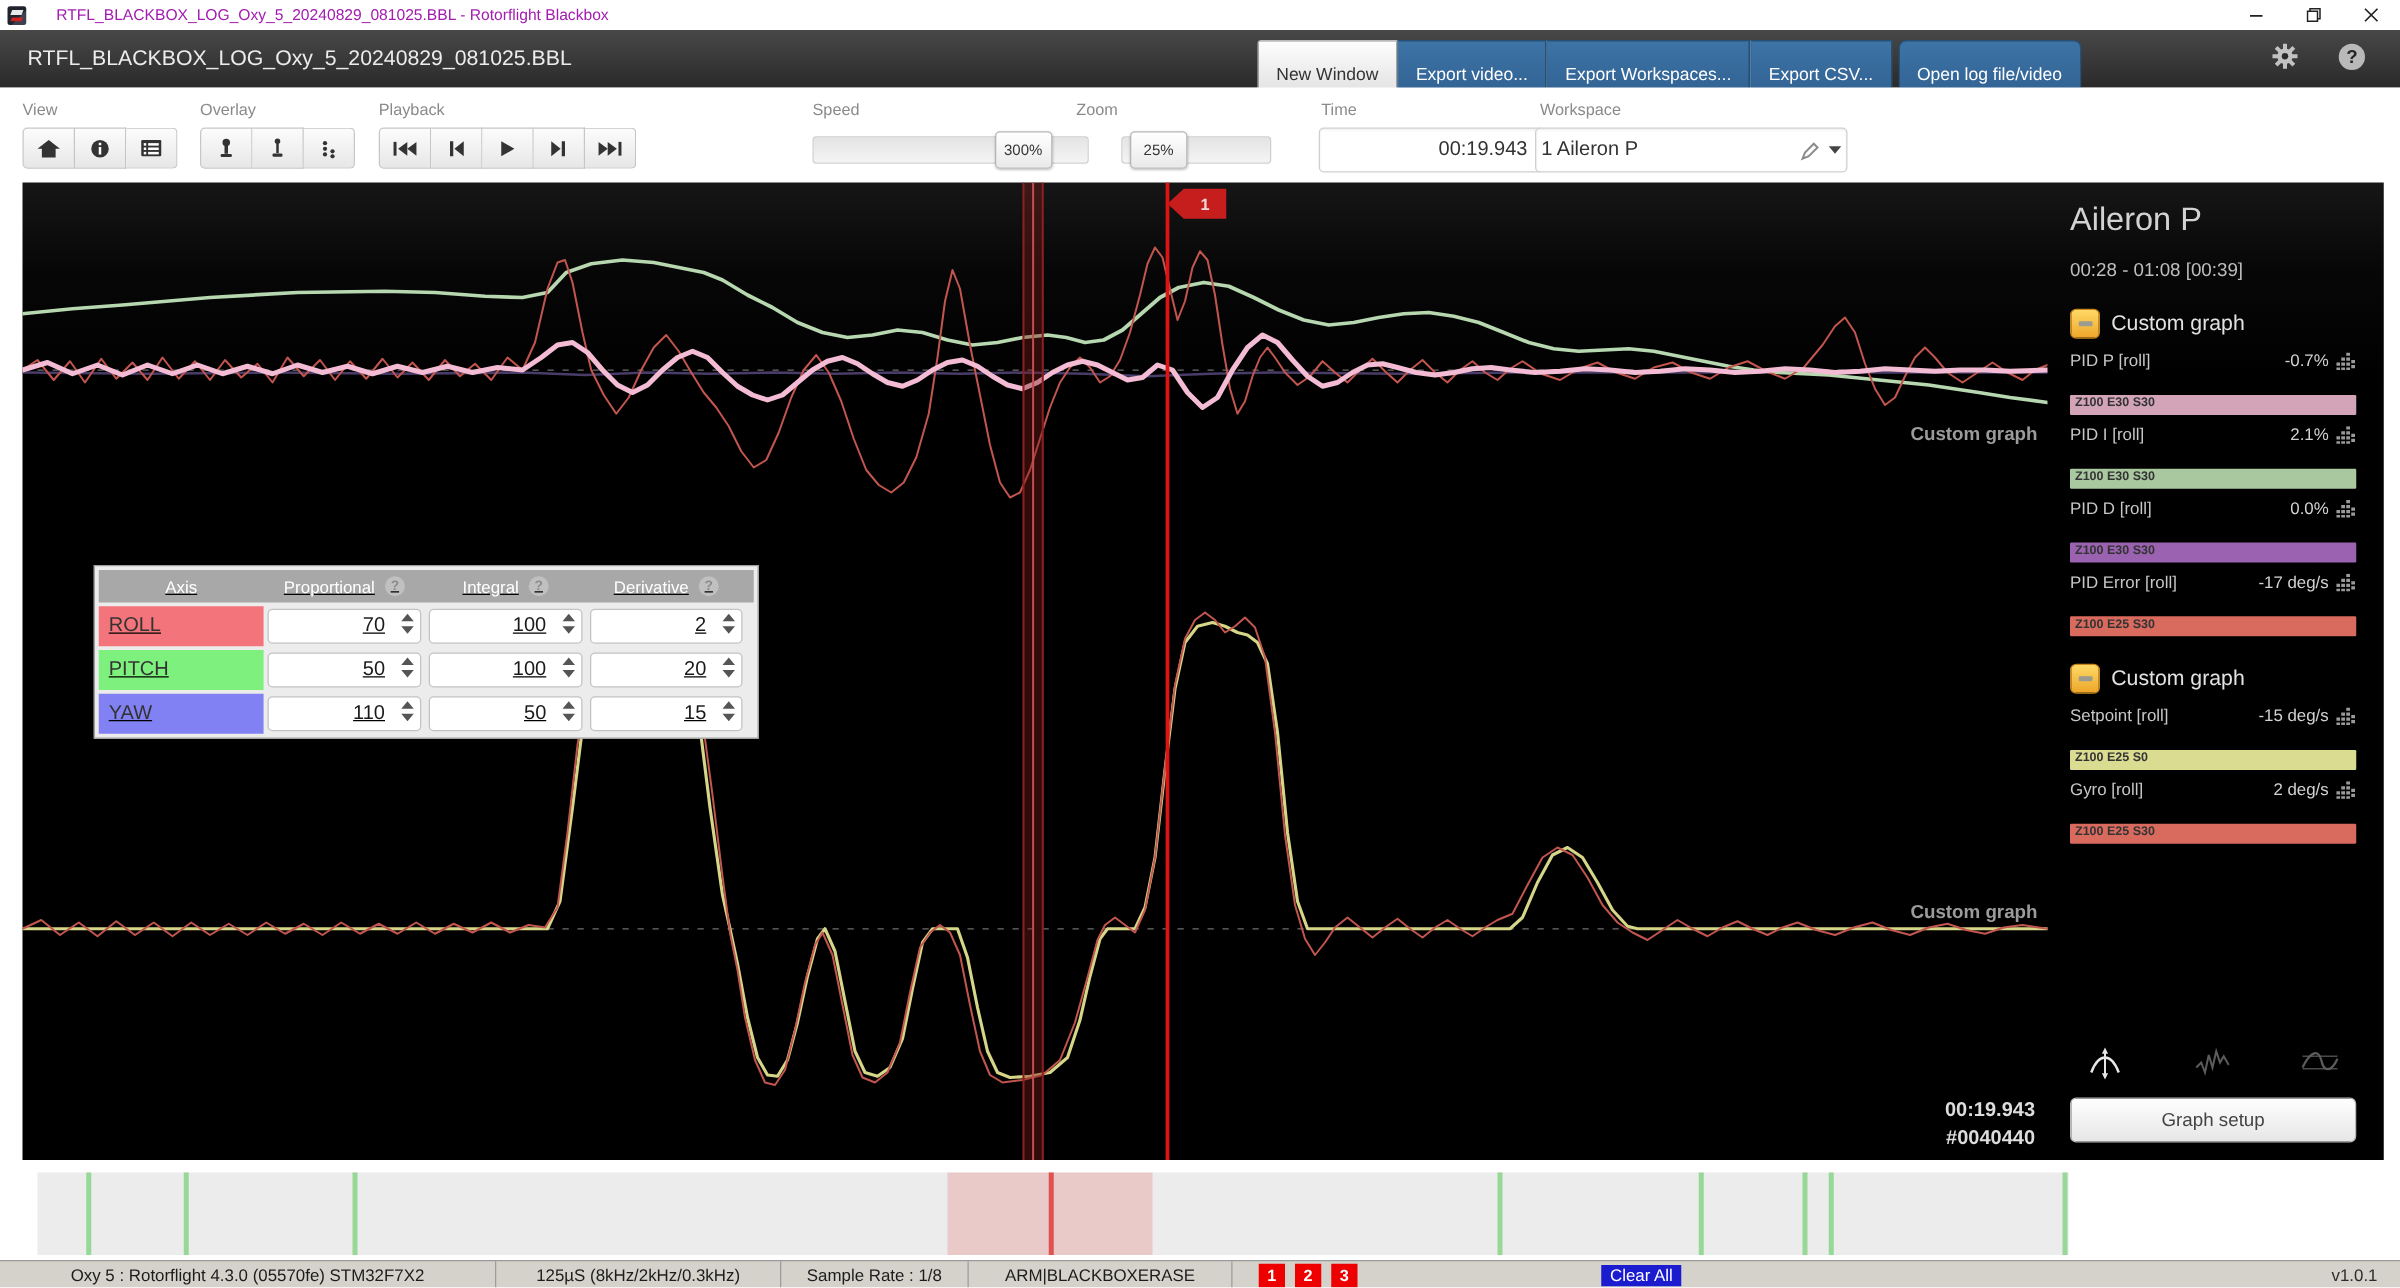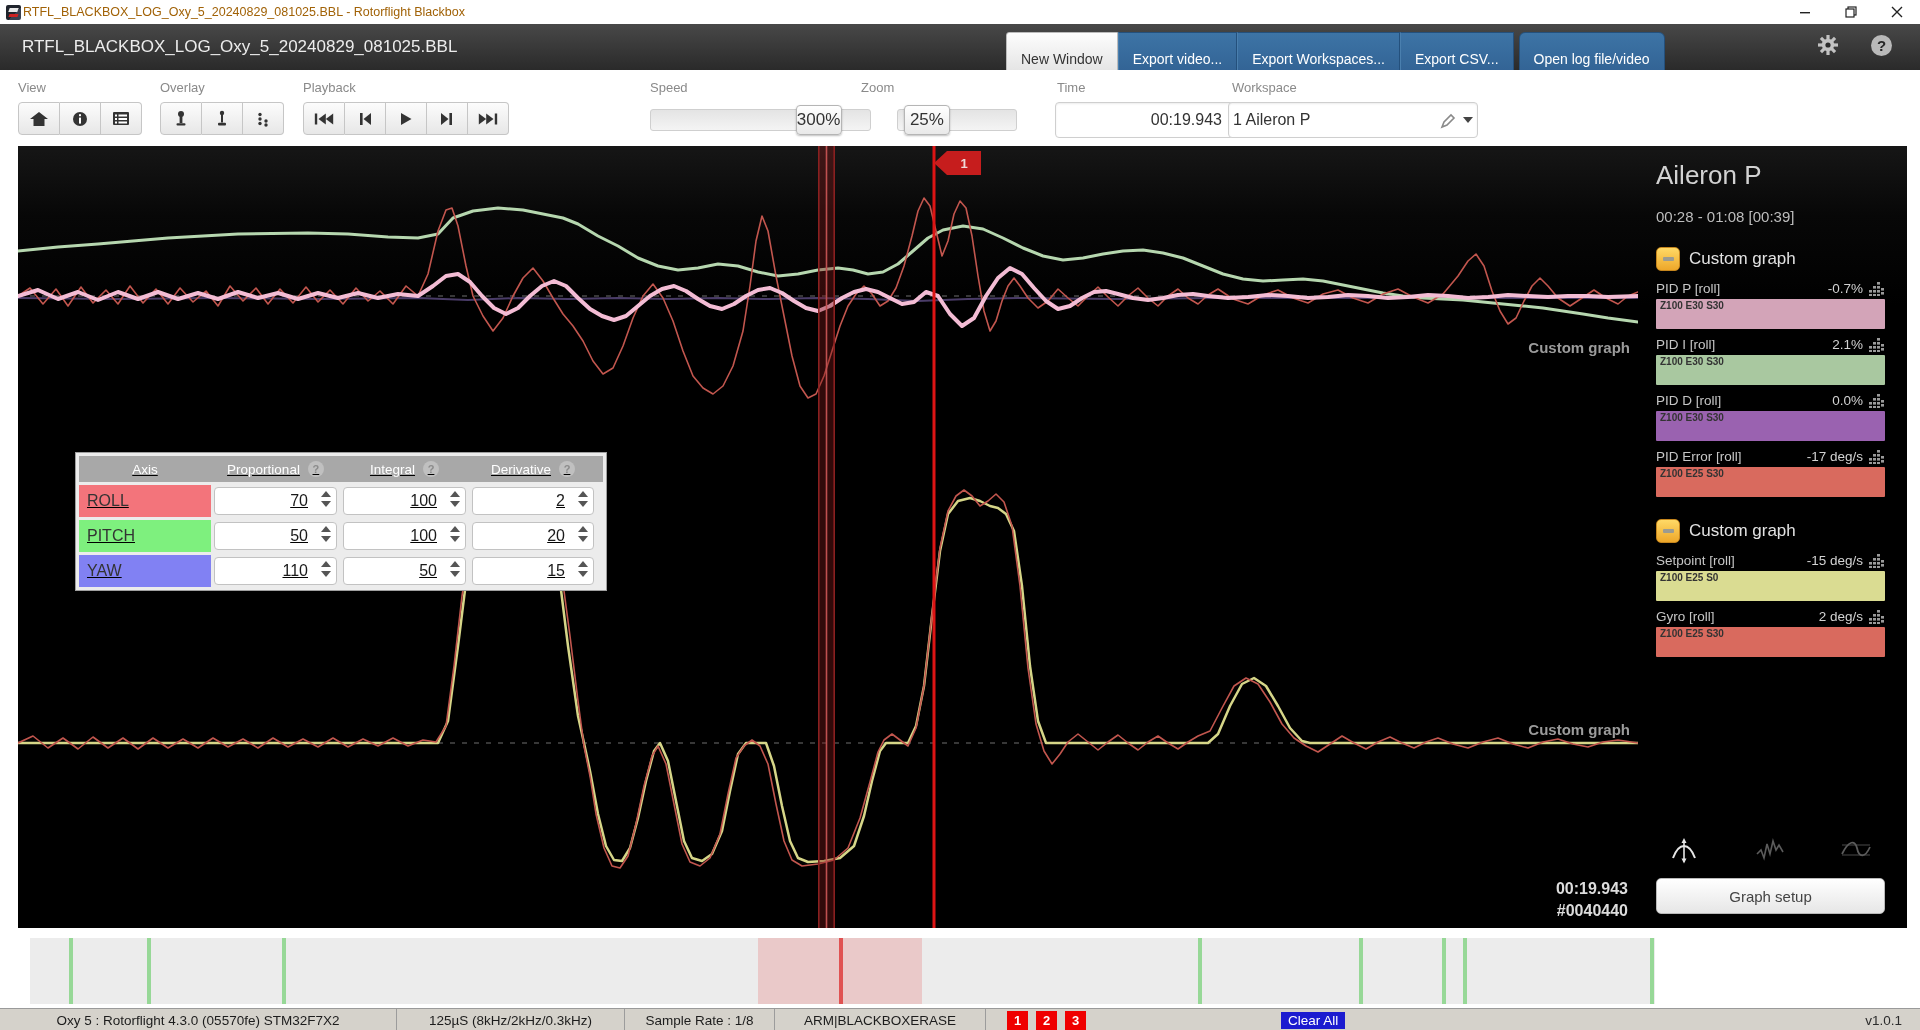--- a/index.html
+++ b/index.html
@@ -2,21 +2,21 @@
 <html><head>
 <meta charset="utf-8">
 <style>
   html,body{margin:0;padding:0;background:#fff;font-family:"Liberation Sans",sans-serif;}
   #app{position:relative;width:1920px;height:1030px;background:#fff;overflow:hidden;}
   
   .titlebar{position:absolute;left:0;top:0;width:1920px;height:24px;background:#fff;display:flex;align-items:center;}
   .appicon{width:15px;height:15px;margin-left:6px;border-radius:2px;background:linear-gradient(135deg,#20242c 60%,#3a4150 60%);position:relative;}
   .appicon:before{content:"";position:absolute;left:3px;top:3px;width:9px;height:4px;background:#e8e8e8;transform:skewX(-20deg);}
   .appicon:after{content:"";position:absolute;left:3px;top:9px;width:9px;height:3px;background:#c22;transform:skewX(-20deg);}
-  .titlebar .wtitle{margin-left:2px;font-size:12.5px;color:#a16207;}
+  .titlebar .wtitle{margin-left:24px;font-size:12.5px;color:#a21caf;}
   .win-controls{margin-left:auto;display:flex;height:24px;}
   .win-btn{width:46px;height:24px;display:flex;align-items:center;justify-content:center;}
   .win-btn svg{display:block;}
   
   .header{position:absolute;left:0;top:24px;width:1920px;height:46px;background:linear-gradient(180deg,#484848,#2a2a2a);border-bottom:1px solid #151515;display:flex;align-items:center;}
   .logo{display:flex;align-items:center;margin-left:8px;width:200px;}
   .logo svg{flex:none;}
   .brand{margin-left:2px;line-height:1;}
   .brand .l1{font-size:20px;font-weight:bold;font-style:italic;letter-spacing:.3px;}
   .brand .l1 .p1{color:#2d9fe8;}
@@ -33,21 +33,21 @@
   
   .toolbar{position:absolute;left:0;top:70px;width:1920px;height:76px;background:#fff;}
   .tgroup{position:absolute;top:10px;}
   .tlabel{font-size:13px;color:#8a8a8a;margin-bottom:7px;}
   .btnrow{display:flex;}
   .tbtn{width:40px;height:31px;background:linear-gradient(#fcfcfc,#e7e7e7);border:1px solid #c6c6c6;border-left-width:0;display:flex;align-items:center;justify-content:center;cursor:pointer;}
   .tbtn:first-child{border-left-width:1px;border-radius:4px 0 0 4px;}
   .tbtn:last-child{border-radius:0 4px 4px 0;}
   .tbtn svg{display:block;}
   .slider-track{position:absolute;top:39px;height:20px;background:linear-gradient(#e4e4e4,#f4f4f4);border:1px solid #cfcfcf;border-radius:3px;}
-  .slider-handle{position:absolute;top:-5px;width:44px;height:28px;background:linear-gradient(#ffffff,#e9e9e9);border:1px solid #b5b5b5;border-radius:4px;box-shadow:0 1px 2px rgba(0,0,0,.25);font-size:17px;color:#333;display:flex;align-items:center;justify-content:center;cursor:pointer;}
+  .slider-handle{position:absolute;top:-5px;width:44px;height:28px;background:linear-gradient(#ffffff,#e9e9e9);border:1px solid #b5b5b5;border-radius:4px;box-shadow:0 1px 2px rgba(0,0,0,.25);font-size:12px;color:#333;display:flex;align-items:center;justify-content:center;cursor:pointer;}
   .input-box{position:absolute;top:32px;height:34px;background:#fff;border:1px solid #cfcfcf;border-radius:4px;box-shadow:inset 0 1px 2px rgba(0,0,0,.08);font-size:16px;color:#333;display:flex;align-items:center;}
   
   .stage{position:absolute;left:18px;top:146px;width:1889px;height:782px;background:linear-gradient(180deg,#161616 0px,#070707 70px,#000 160px);display:flex;}
   .canvas-wrap{position:relative;width:1620px;height:782px;flex:none;}
   #canvas-svg{position:absolute;left:0;top:0;width:1620px;height:782px;}
   .gjlabel{position:absolute;width:300px;text-align:right;font-size:15px;font-weight:bold;color:#9b9b9b;}
   .gtime{position:absolute;left:1310px;top:732px;width:300px;text-align:right;color:#dcdcdc;font-size:16px;font-weight:bold;line-height:22px;}
   
   .pid-table{position:absolute;left:57px;top:306px;width:524px;background:#ececec;border:1px solid #9f9f9f;padding:3px;text-decoration:underline;}
   .pid-hrow{display:grid;grid-template-columns:132px 129px 129px 128px;background:#a8a8a8;height:26px;align-items:center;}
@@ -65,21 +65,21 @@
   .sb-title{font-size:26px;color:#d2d2d2;}
   .sb-range{font-size:15px;color:#bdbdbd;margin-top:17px;}
   .sb-group-h{display:flex;align-items:center;gap:9px;margin-top:22px;margin-bottom:10px;}
   .collapse-btn{width:22px;height:22px;border-radius:5px;background:linear-gradient(#ffd966,#eda72a);border:1px solid #c6861d;display:flex;align-items:center;justify-content:center;cursor:pointer;}
   .collapse-btn i{display:block;width:11px;height:4px;background:#9b9b90;border-radius:1px;}
   .sb-group-title{font-size:17px;color:#e2e2e2;}
   .leg-item{margin-bottom:8px;cursor:pointer;}
   .leg-top{display:flex;align-items:center;gap:6px;font-size:13.5px;}
   .leg-name{flex:1;color:#c6c6c6;}
   .leg-val{color:#d2d2d2;}
-  .leg-bar{height:30px;border-radius:1px;margin-top:3px;font-size:10px;font-weight:bold;color:#333;line-height:13px;padding-left:4px;box-sizing:border-box;}
+  .leg-bar{height:16px;border-radius:1px;margin-top:20px;font-size:10px;font-weight:bold;color:#333;line-height:13px;padding-left:4px;box-sizing:border-box;}
   .sb-icons{margin-top:auto;display:flex;justify-content:space-between;align-items:center;padding:0 14px;margin-bottom:14px;}
   .gs-btn{height:34px;border-radius:5px;background:linear-gradient(#ffffff,#e6e6e6);border:1px solid #b9b9b9;color:#444;font-size:15px;display:flex;align-items:center;justify-content:center;cursor:pointer;}
   
   .timeline{position:absolute;left:30px;top:938px;width:1625px;height:66px;background:#ececec;cursor:pointer;}
   .tl-mark{position:absolute;top:0;width:4px;height:66px;background:#97d897;}
   .tl-sel{position:absolute;top:0;height:66px;background:rgba(228,120,120,.30);}
   .tl-line{position:absolute;top:0;width:4px;height:66px;background:#e05252;}
   
   .statusbar{position:absolute;left:0;top:1008px;width:1920px;height:22px;background:#d5d2cb;border-top:1px solid #9a9a9a;display:flex;align-items:center;font-size:13.5px;color:#1c1c1c;gap:13px;}
   .sb-item{height:22px;display:flex;align-items:center;justify-content:center;border-right:1px solid #9c9c9c;box-sizing:border-box;padding:0 10px;flex:none;}

